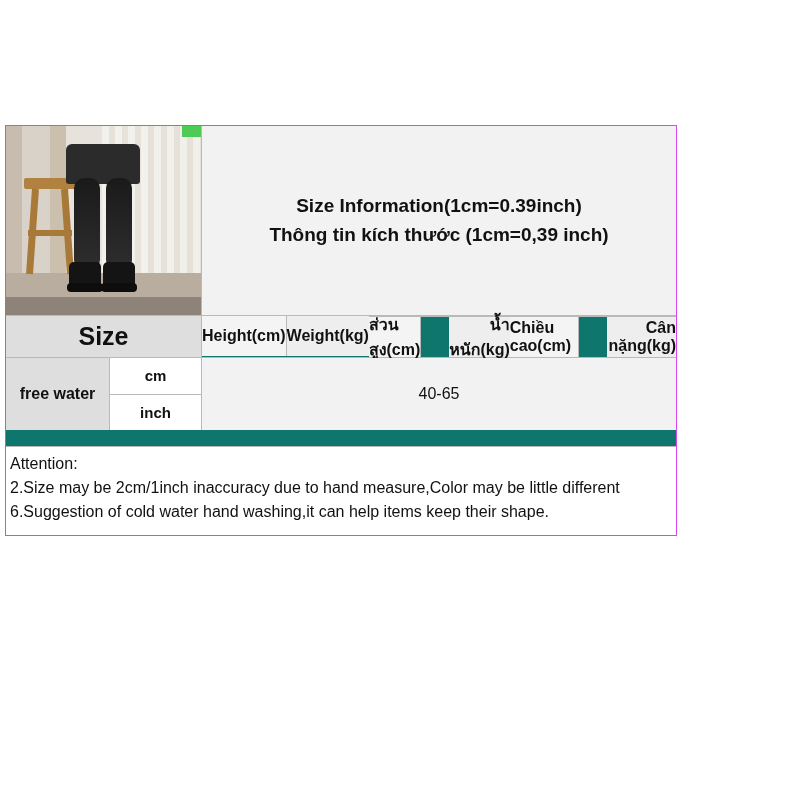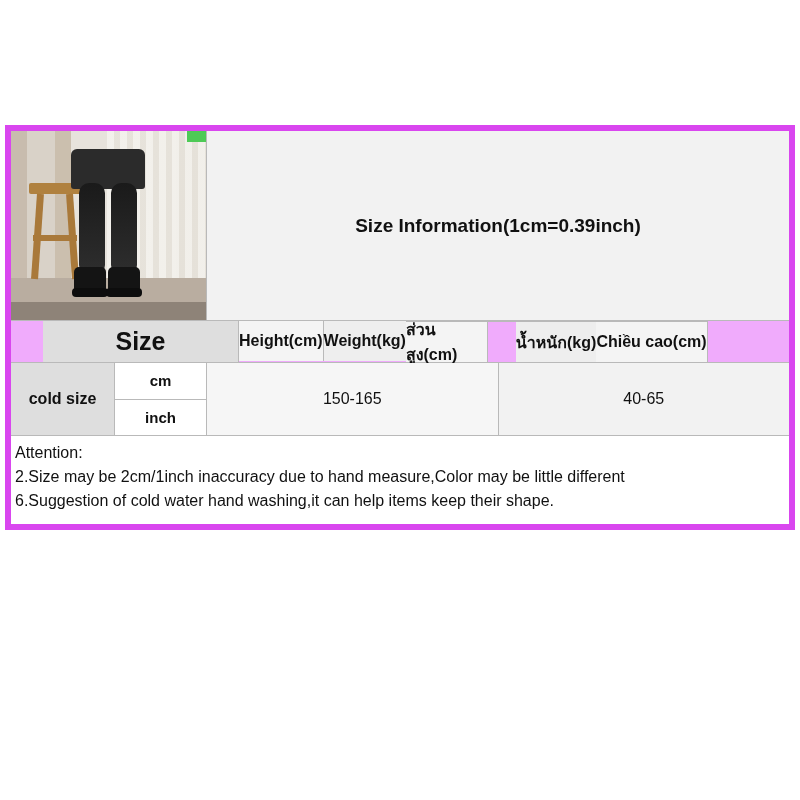--- a/index.html
+++ b/index.html
@@ -16,24 +16,24 @@
     width: 800px;
     height: 800px;
     background: #ffffff;
     overflow: hidden;
   }
 
   .sheet {
     position: absolute;
     left: 5px;
     top: 125px;
-    width: 790px;
-    border: 6px solid #d946ef;
+    width: 672px;
+    border: 1px solid #d946ef;
     box-sizing: border-box;
-    background: #f0abfc;
+    background: #0f766e;
   }
 
   
   .top-row {
     display: flex;
     height: 189px;
   }
 
   .photo-cell {
     width: 195px;
@@ -149,21 +149,20 @@
   .size-cell {
     flex: 0 0 195px;
     background: #dedede;
     display: flex;
     align-items: center;
     justify-content: center;
     font-size: 25px;
     font-weight: bold;
     color: #111111;
     border-right: 1px solid #b9b9b9;
-    margin-left: 32px;
   }
   .hdr-cols {
     flex: 1 1 auto;
     display: flex;
     flex-direction: row;
   }
   .hdr-line {
     display: flex;
     height: 40px;
   }
@@ -225,20 +224,21 @@
     background: #f7f7f7;
   }
   .val-cell.v1 { border-right: 1px solid #b9b9b9; background: #f6f6f6; }
   .val-cell.v2 { background: #f2f2f2; }
 
   
   .attention {
     border-top: 1px solid #b9b9b9;
     padding: 6px 4px 10px 4px;
     background: #ffffff;
+    margin-top: 16px;
   }
   .attention p {
     margin: 0 0 3px 0;
     font-size: 16px;
     color: #111111;
     line-height: 1.32;
   }
 </style>
 </head>
 <body>
@@ -267,47 +267,48 @@
           </div>
           <div class="boot b">
             <div class="sole"></div>
           </div>
         </div>
         <div class="green-dot"></div>
       </div>
 
       <div class="title-cell">
         <div class="title-line">Size Information(1cm=0.39inch)</div>
+        <div class="title-line">Thông tin kích thước (1cm=0,39 inch)</div>
       </div>
     </div>
 
     <div class="hdr-row">
       <div class="size-cell">Size</div>
       <div class="hdr-cols">
         <div class="hdr-line">
           <div class="hdr-cell c1">Height(cm)</div>
           <div class="hdr-cell c2">Weight(kg)</div>
         </div>
         <div class="hdr-line">
           <div class="hdr-cell c1">ส่วนสูง(cm)</div>
           <div class="hdr-cell c2">น้ำหนัก(kg)</div>
         </div>
         <div class="hdr-line">
           <div class="hdr-cell c1">Chiều cao(cm)</div>
+          <div class="hdr-cell c2">Cân nặng(kg)</div>
         </div>
       </div>
     </div>
 
     <div class="data-row">
-      <div class="free-size">cold size</div>
+      <div class="free-size">free water</div>
       <div class="unit-col">
         <div class="unit-cell">cm</div>
         <div class="unit-cell">inch</div>
       </div>
-      <div class="val-cell v1">150-165</div>
       <div class="val-cell v2">40-65</div>
     </div>
 
     <div class="attention">
       <p>Attention:</p>
       <p>2.Size may be 2cm/1inch inaccuracy due to hand measure,Color may be little different</p>
       <p>6.Suggestion of cold water hand washing,it can help items keep their shape.</p>
     </div>
 
   </div>

